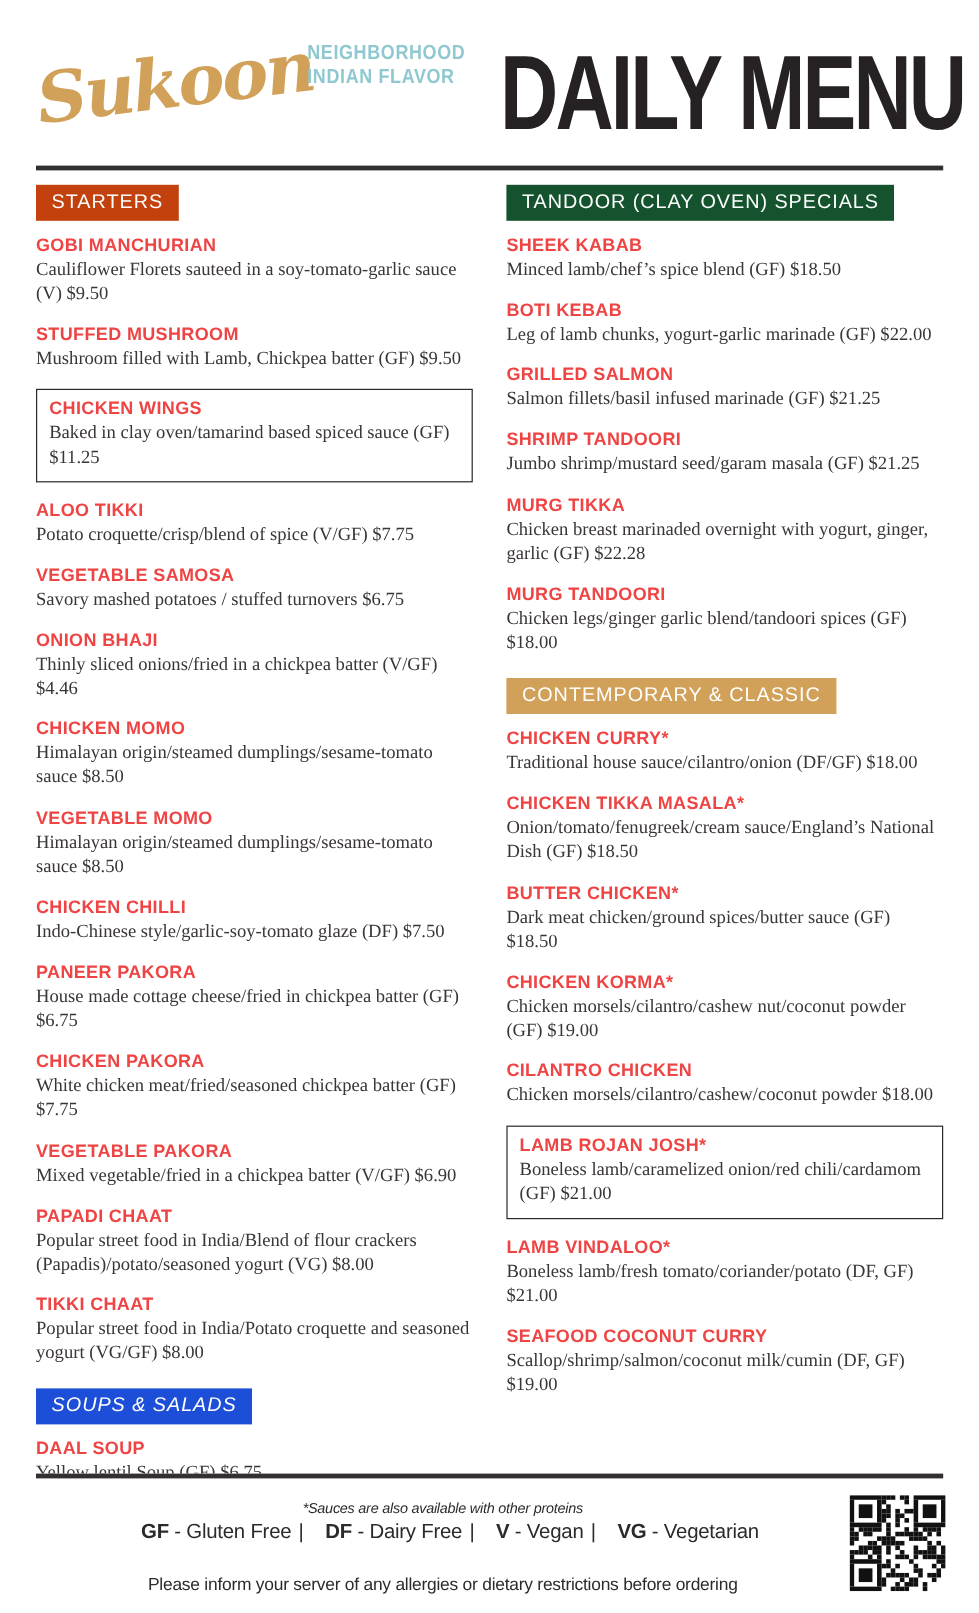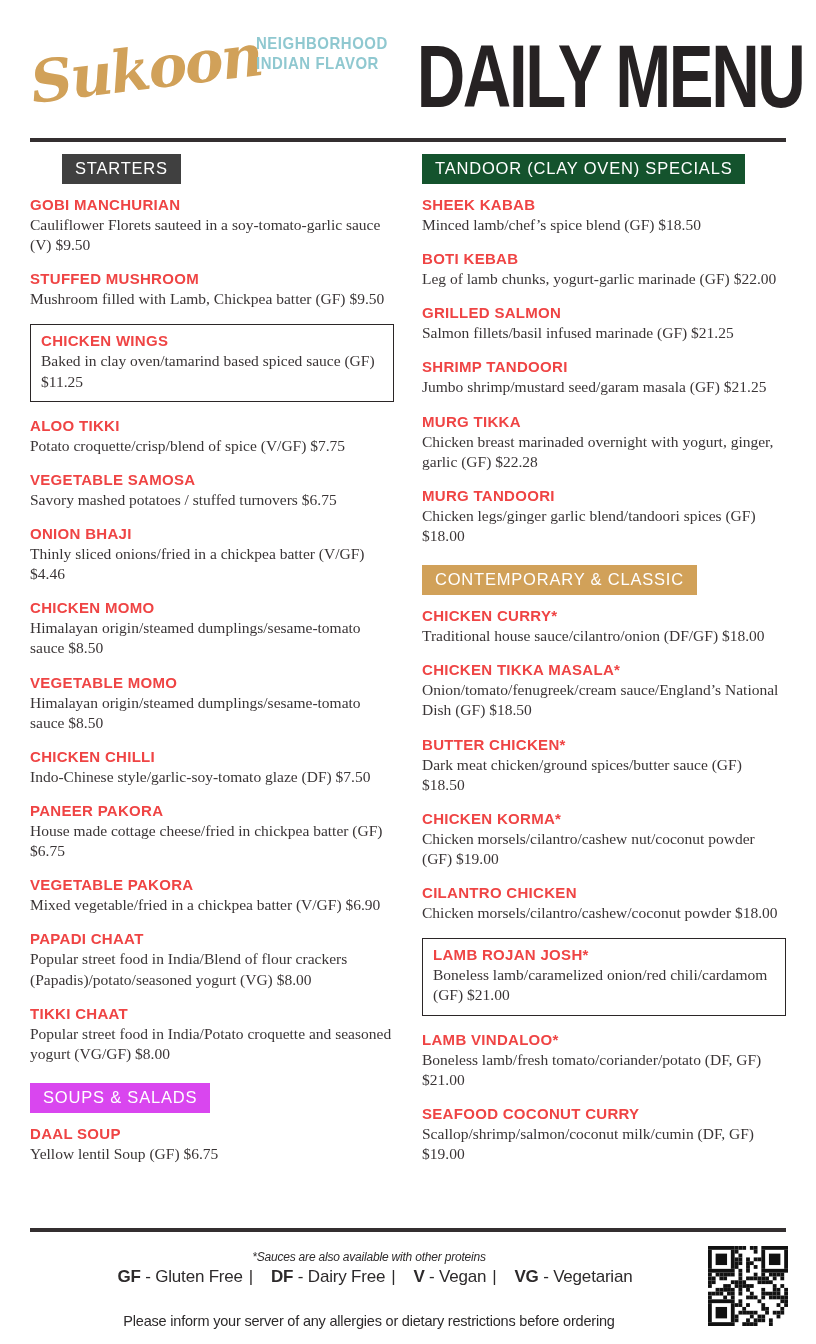--- a/index.html
+++ b/index.html
@@ -95,21 +95,21 @@
         <span>NEIGHBORHOOD</span>
         <span>INDIAN FLAVOR</span>
       </div>
     </div>
     <h1 class="menu-title" style="color: rgb(38, 34, 35);">DAILY MENU</h1>
   </header>
 
   <div class="rule top-rule"></div>
 
   <main class="columns">
-    <div class="col" id="col-left"><div class="section-badge" style="background: #404040; margin-left: 32px;">STARTERS</div><div class="menu-item">
+    <div class="col" id="col-left"><div class="section-badge" style="background: #c2410c;">STARTERS</div><div class="menu-item">
           <div class="item-name">GOBI MANCHURIAN</div>
           <div class="item-desc">Cauliflower Florets sauteed in a soy-tomato-garlic sauce (V) $9.50</div>
         </div><div class="menu-item">
           <div class="item-name">STUFFED MUSHROOM</div>
           <div class="item-desc">Mushroom filled with Lamb, Chickpea batter (GF) $9.50</div>
         </div><div class="menu-item boxed">
           <div class="item-name">CHICKEN WINGS</div>
           <div class="item-desc">Baked in clay oven/tamarind based spiced sauce (GF) $11.25</div>
         </div><div class="menu-item">
           <div class="item-name">ALOO TIKKI</div>
@@ -126,29 +126,32 @@
         </div><div class="menu-item">
           <div class="item-name">VEGETABLE MOMO</div>
           <div class="item-desc">Himalayan origin/steamed dumplings/sesame-tomato sauce $8.50</div>
         </div><div class="menu-item">
           <div class="item-name">CHICKEN CHILLI</div>
           <div class="item-desc">Indo-Chinese style/garlic-soy-tomato glaze (DF) $7.50</div>
         </div><div class="menu-item">
           <div class="item-name">PANEER PAKORA</div>
           <div class="item-desc">House made cottage cheese/fried in chickpea batter (GF) $6.75</div>
         </div><div class="menu-item">
+          <div class="item-name">CHICKEN PAKORA</div>
+          <div class="item-desc">White chicken meat/fried/seasoned chickpea batter (GF) $7.75</div>
+        </div><div class="menu-item">
           <div class="item-name">VEGETABLE PAKORA</div>
           <div class="item-desc">Mixed vegetable/fried in a chickpea batter (V/GF) $6.90</div>
         </div><div class="menu-item">
           <div class="item-name">PAPADI CHAAT</div>
           <div class="item-desc">Popular street food in India/Blend of flour crackers (Papadis)/potato/seasoned yogurt (VG) $8.00</div>
         </div><div class="menu-item">
           <div class="item-name">TIKKI CHAAT</div>
           <div class="item-desc">Popular street food in India/Potato croquette and seasoned yogurt (VG/GF) $8.00</div>
-        </div><div class="section-badge later" style="background: #d946ef;">SOUPS &amp; SALADS</div><div class="menu-item">
+        </div><div class="section-badge later" style="background: #1d4ed8; font-style: italic;">SOUPS &amp; SALADS</div><div class="menu-item">
           <div class="item-name">DAAL SOUP</div>
           <div class="item-desc">Yellow lentil Soup (GF) $6.75</div>
         </div></div>
     <div class="col" id="col-right"><div class="section-badge" style="background: #14532d;">TANDOOR (CLAY OVEN) SPECIALS</div><div class="menu-item">
           <div class="item-name">SHEEK KABAB</div>
           <div class="item-desc">Minced lamb/chef’s spice blend (GF) $18.50</div>
         </div><div class="menu-item">
           <div class="item-name">BOTI KEBAB</div>
           <div class="item-desc">Leg of lamb chunks, yogurt-garlic marinade (GF) $22.00</div>
         </div><div class="menu-item">

